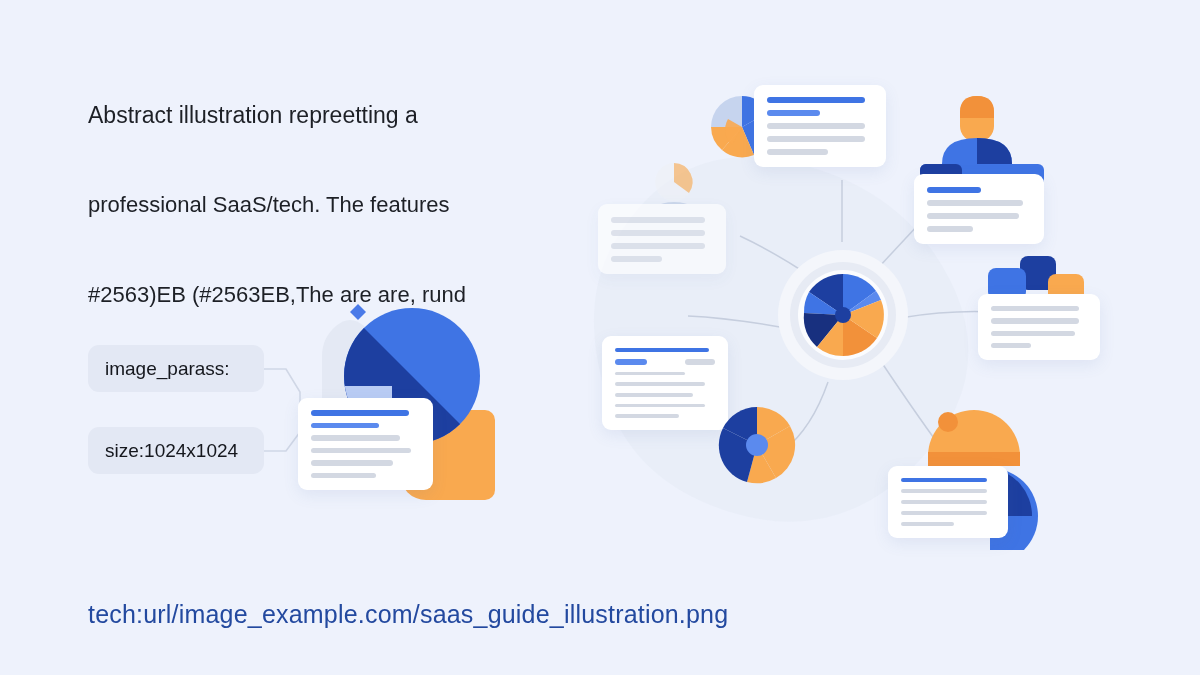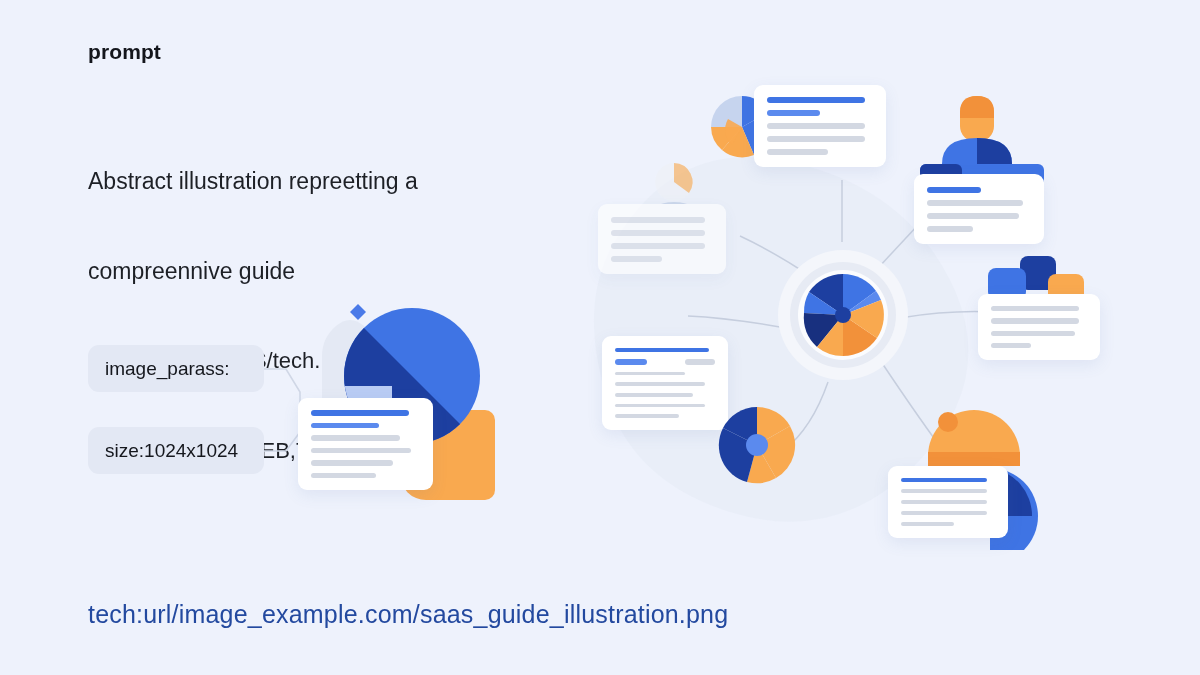--- a/index.html
+++ b/index.html
@@ -104,24 +104,22 @@
 
   
   #left-illu { position: absolute; left: 290px; top: 300px; width: 230px; height: 215px; }
   
   #right-illu { position: absolute; left: 580px; top: 60px; width: 560px; height: 520px; }
 </style>
 </head>
 <body>
 
 <div class="left-col">
-  <div class="prompt-heading">prompt</div>
   <div class="prompt-body">
     <span class="line-1">Abstract illustration repreetting a</span>
-    <span class="line-2">compreennive guide</span>
     <span class="line-3">professional SaaS/tech. The features</span>
     <span class="line-4">#2563)EB (#2563EB,The are are, rund</span>
   </div>
 </div>
 
 <div class="pill" id="pill-params">image_parass:</div>
 <div class="pill" id="pill-size">size:1024x1024</div>
 
 <svg class="lines" width="1200" height="675">
   <g fill="none" stroke="#d0d7e6" stroke-width="1.6">

